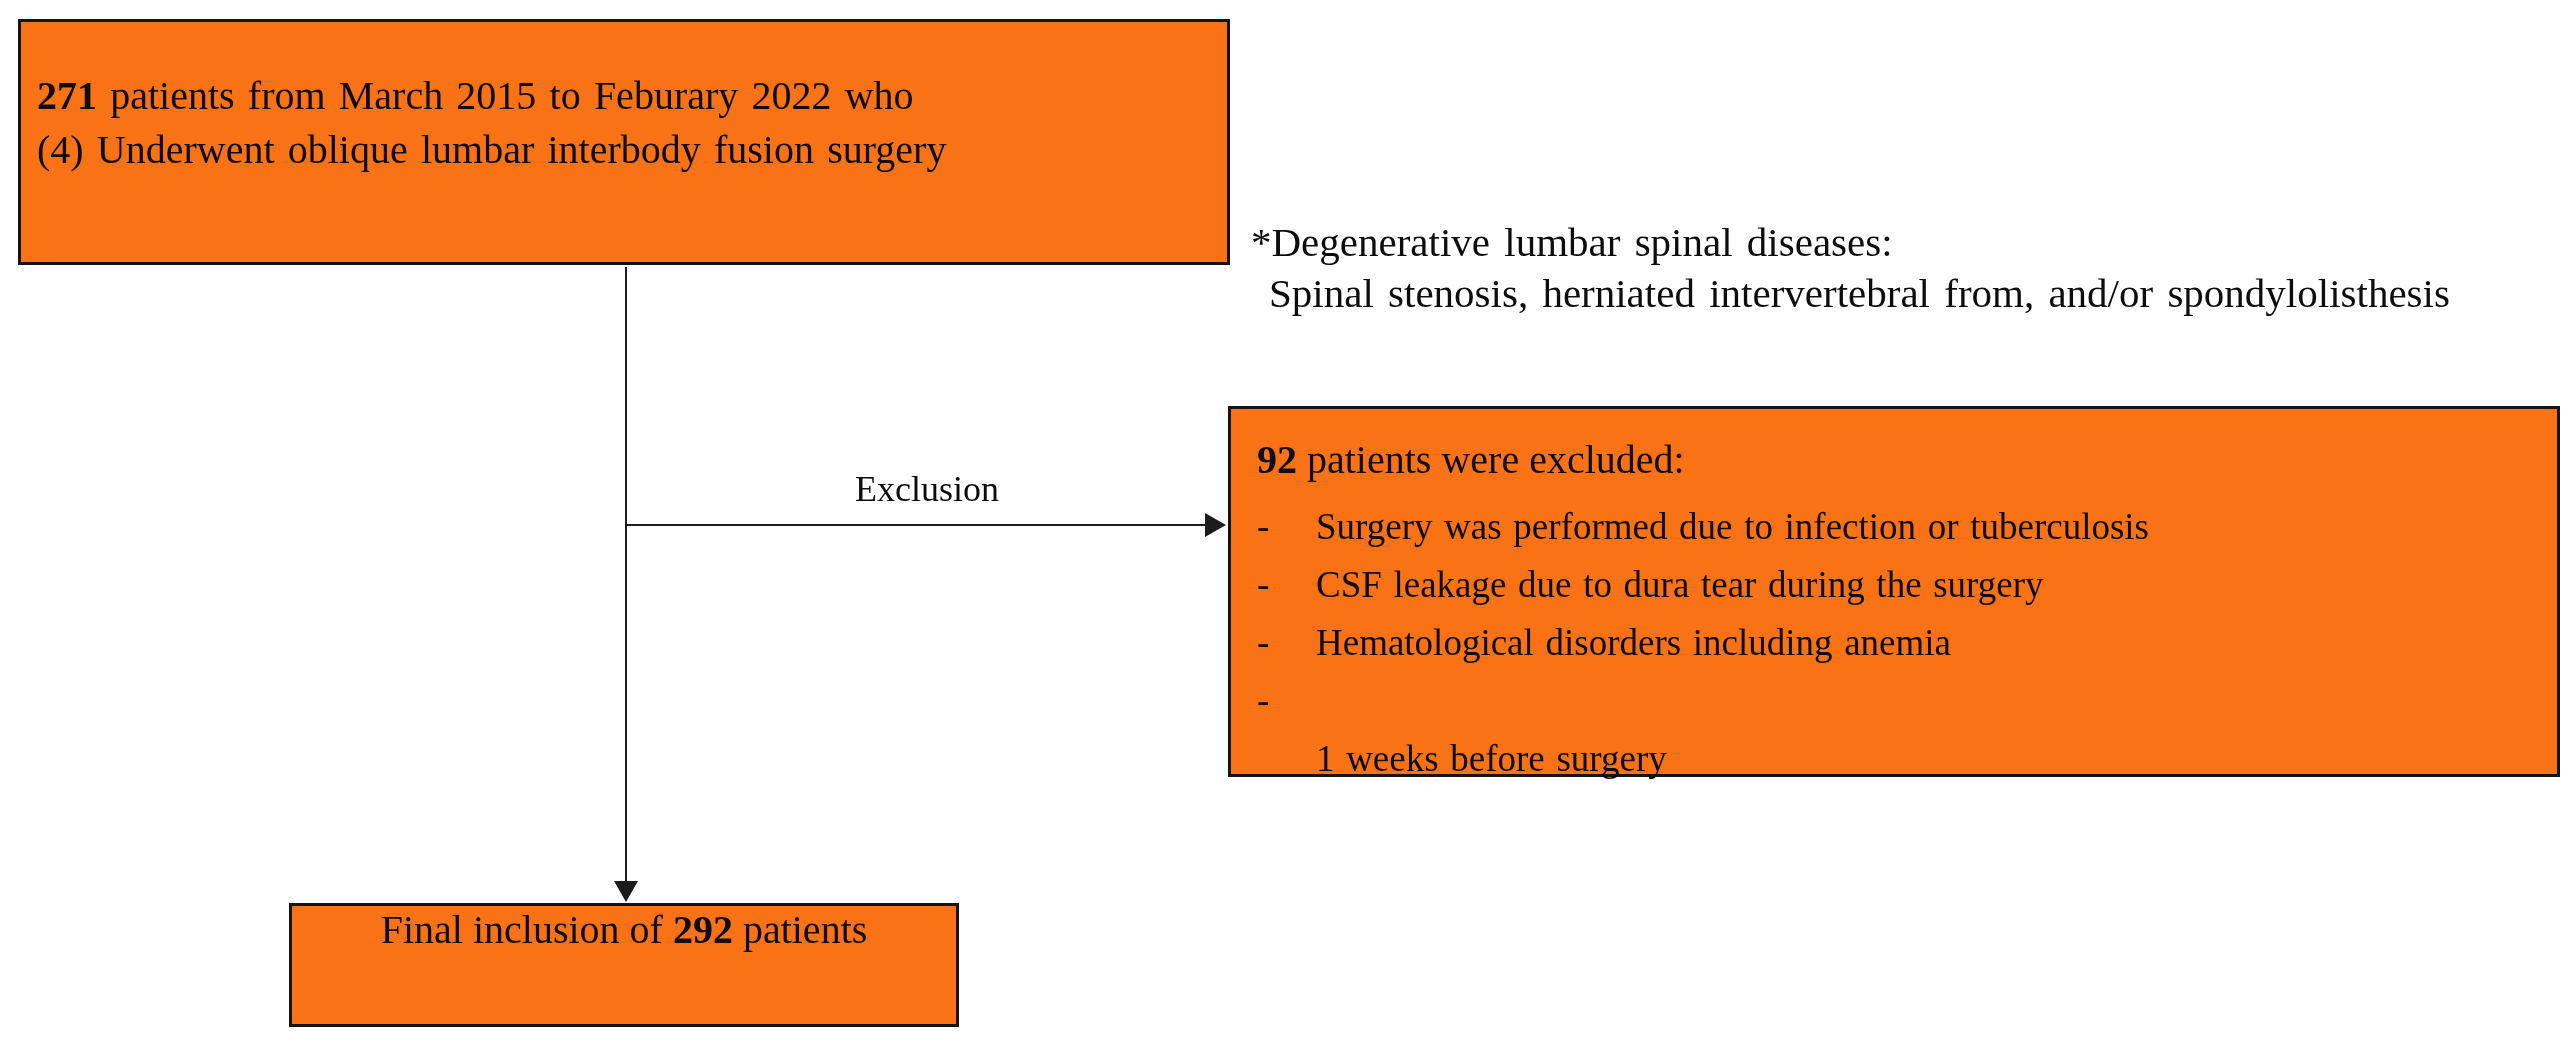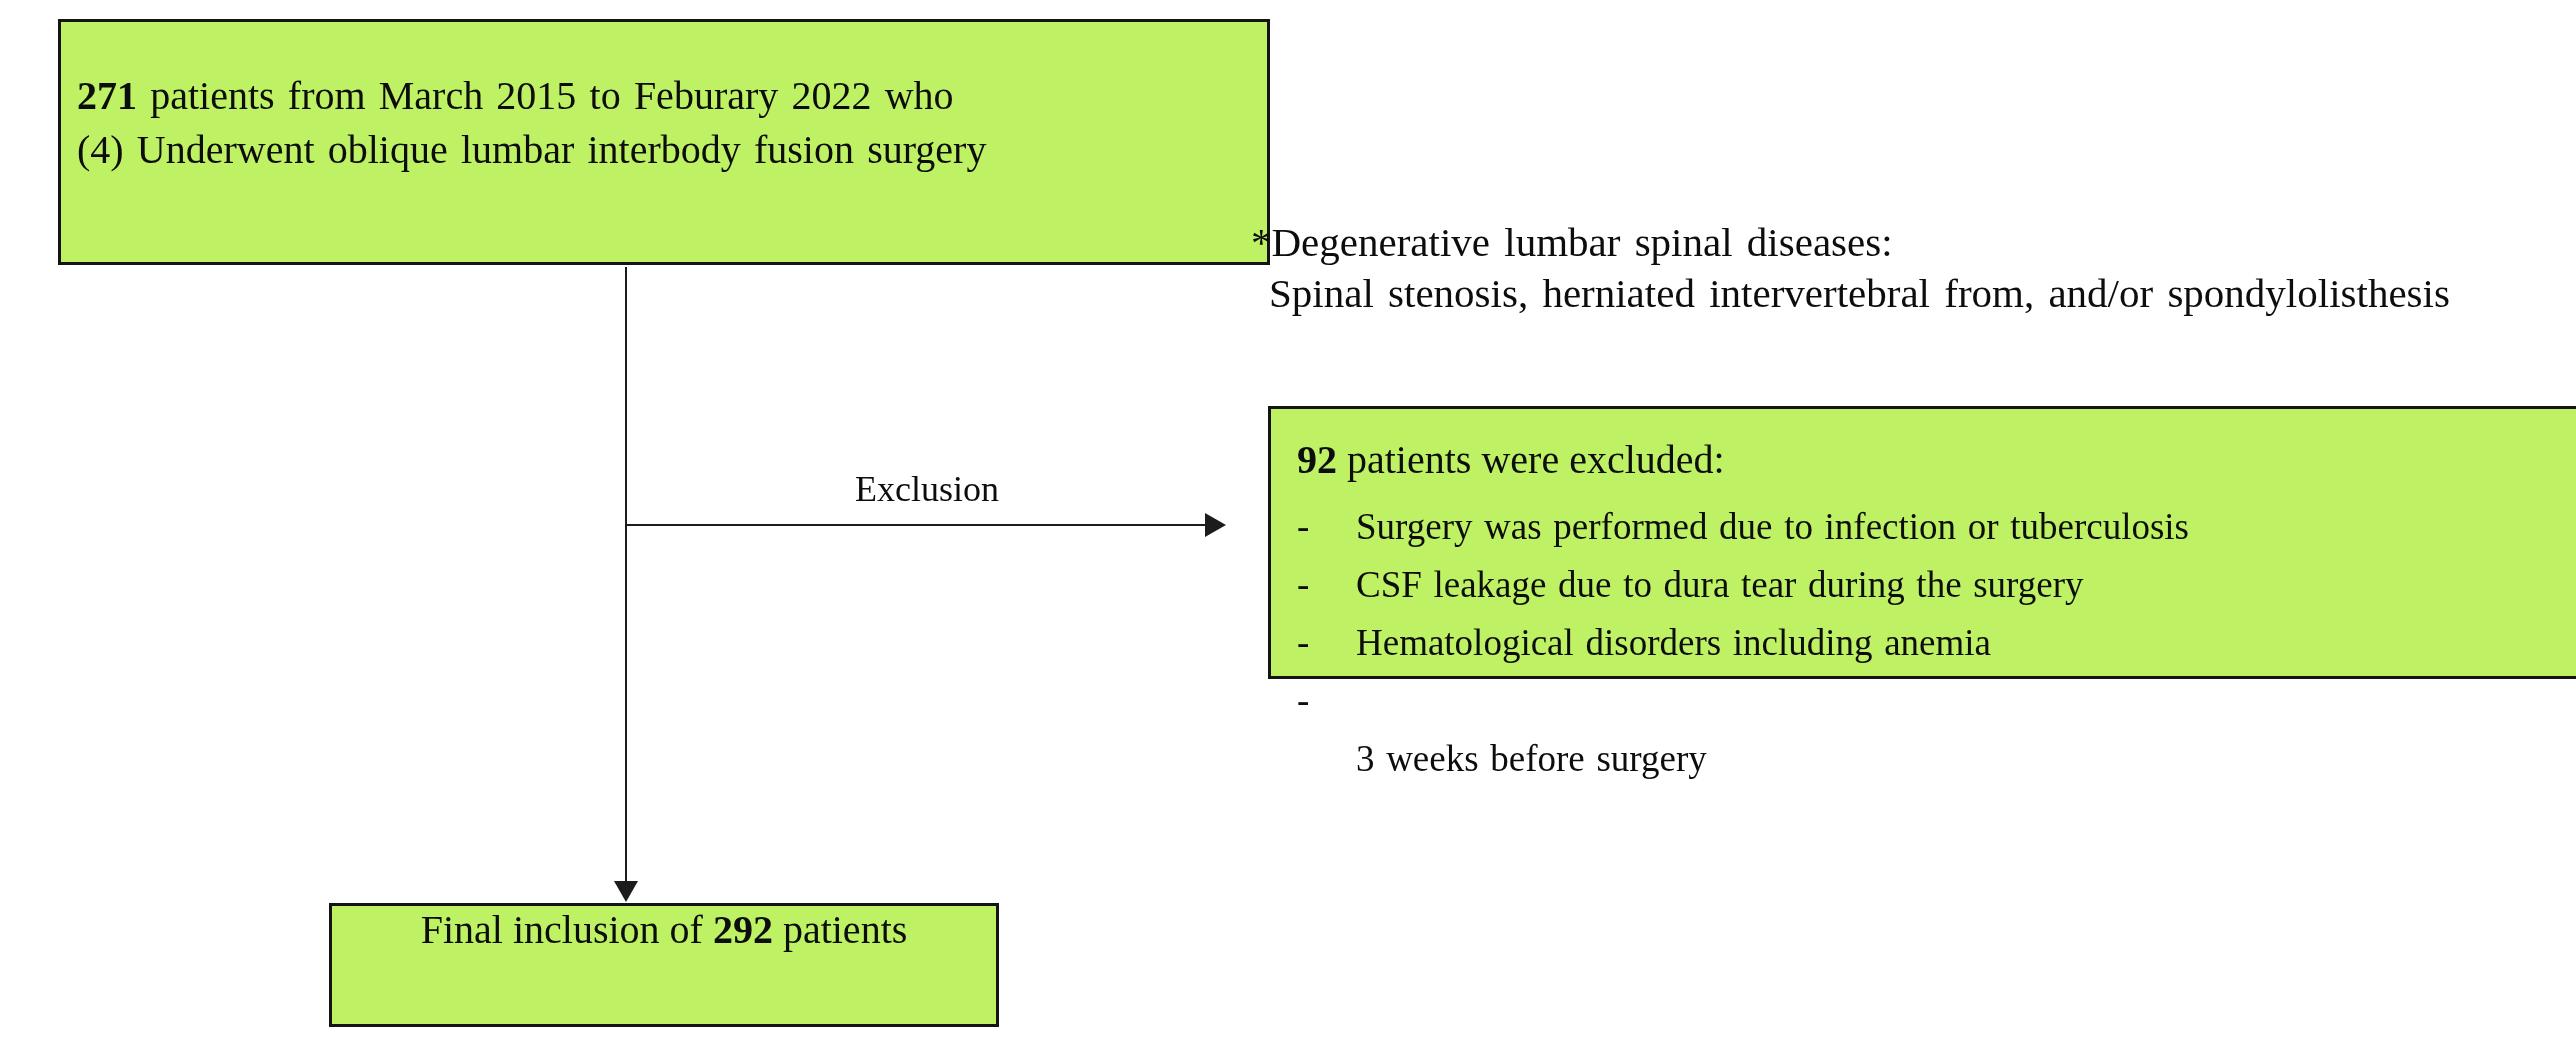--- a/index.html
+++ b/index.html
@@ -8,23 +8,22 @@
     width: 2576px;
     height: 1054px;
     background: #ffffff;
     font-family: "Liberation Serif", "DejaVu Serif", serif;
     color: #0d0d0d;
     overflow: hidden;
   }
   .box {
     position: absolute;
     border: 3.2px solid #141414;
-    background: #bef264;
+    background: #f97316;
     box-sizing: border-box;
-    margin-left: 40px;
   }
   
   #box-initial {
     left: 18px; top: 18.6px;
     width: 1212px; height: 246px;
     padding: 47px 14.5px 0 16px;
     font-size: 40px;
     line-height: 54px;
     word-spacing: 3.2px;
   }
@@ -60,21 +59,21 @@
   #exclusion-label {
     position: absolute;
     left: 627px; top: 470px; width: 600px;
     text-align: center;
     font-size: 36px;
     line-height: 39px;
   }
   
   #box-excluded {
     left: 1228px; top: 406px;
-    width: 1332px; height: 273px;
+    width: 1332px; height: 371px;
     padding: 26px 22.6px 0 26px;
     font-size: 37px;
   }
   #box-excluded .heading {
     font-size: 40px;
     line-height: 50px;
     margin-bottom: 13px;
   }
   #box-excluded .heading b { font-weight: 700; }
   .bullet-row { display: flex; line-height: 58px; word-spacing: 2.4px; }
@@ -123,20 +122,20 @@
       <span class="bullet-marker">-</span>
       <span class="bullet-text">CSF leakage due to dura tear during the surgery</span>
     </div>
     <div class="bullet-row">
       <span class="bullet-marker">-</span>
       <span class="bullet-text">Hematological disorders including anemia</span>
     </div>
     <div class="bullet-row">
       <span class="bullet-marker">-</span>
       <span class="bullet-text"><br>
-        <span>3 weeks before surgery</span></span>
+        <span>1 weeks before surgery</span></span>
     </div>
   </div>
 
   <div class="box" id="box-final"><span>Final inclusion of </span><b>292</b><span> patients</span></div>
 
 </div>
 
 
 </body></html>

